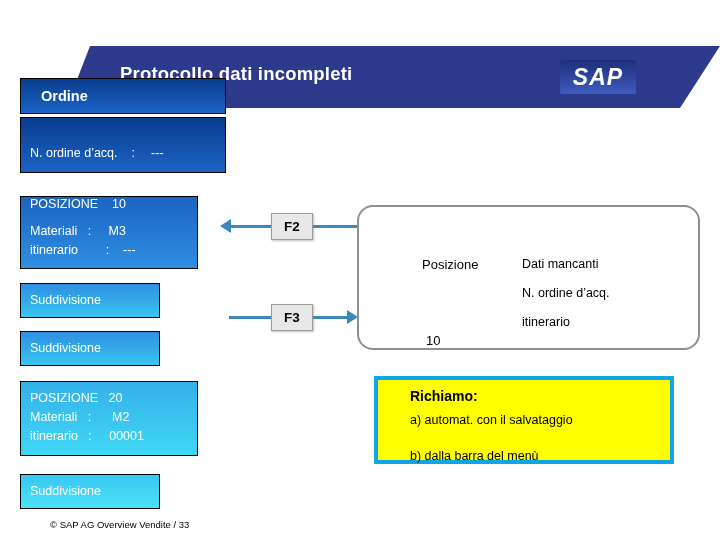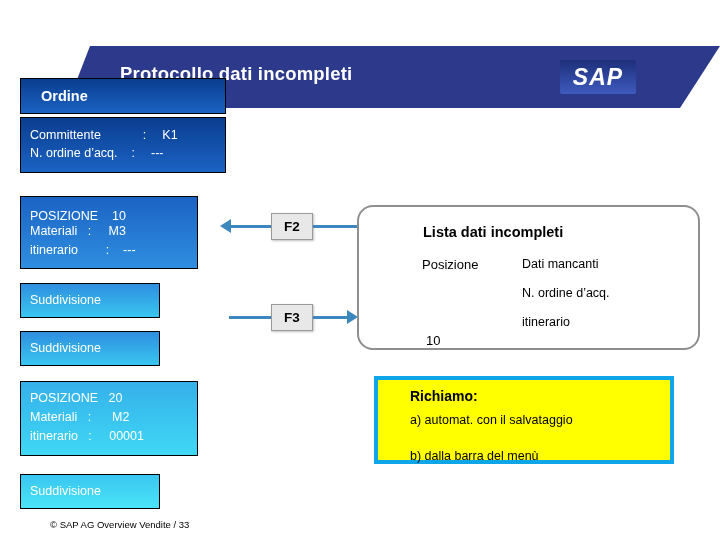--- a/index.html
+++ b/index.html
@@ -114,21 +114,21 @@
   #ordine-box { left: 20px; top: 78px; width: 206px; height: 36px; }
   #ordine-box .box-title { position: absolute; left: 20px; top: 9px; }
 
   
   #committente-box { left: 20px; top: 117px; width: 206px; height: 56px; }
   #committente-box .l1 { position: absolute; left: 9px; top: 10px; }
   #committente-box .l2 { position: absolute; left: 9px; top: 28px; }
 
   
   #pos10-box { left: 20px; top: 196px; width: 178px; height: 73px; }
-  #pos10-box .l1 { position: absolute; left: 9px; top: 12px; text-align: right; }
+  #pos10-box .l1 { position: absolute; left: 9px; top: 0; text-align: right; }
   #pos10-box .l2 { position: absolute; left: 9px; top: 27px; }
   #pos10-box .l3 { position: absolute; left: 9px; top: 46px; }
 
   
   #sud1-box { left: 20px; top: 283px; width: 140px; height: 35px; }
   #sud1-box .l1 { position: absolute; left: 9px; top: 9px; }
   #sud2-box { left: 20px; top: 331px; width: 140px; height: 35px; }
   #sud2-box .l1 { position: absolute; left: 9px; top: 9px; }
 
   
@@ -244,21 +244,20 @@
   <div class="header-right-notch"></div>
   <div class="header-title">Protocollo dati incompleti</div>
   <div class="sap-logo">SAP</div>
 </div>
 
 <div class="box grad-dark" id="ordine-box">
   <span class="box-title">Ordine</span>
 </div>
 
 <div class="box grad-dark" id="committente-box">
-  <span class="box-line l1"><span>Committente</span><span style="display:inline-block;width:42px"></span><span>:</span><span style="display:inline-block;width:16px"></span><span>K1</span></span>
   <span class="box-line l2"><span>N. ordine d’acq.</span><span style="display:inline-block;width:14px"></span><span>:</span><span style="display:inline-block;width:16px"></span><span>---</span></span>
 </div>
 
 <div class="box grad-mid" id="pos10-box">
   <span class="box-line l1">POSIZIONE    10</span>
   <span class="box-line l2">Materiali   :     M3</span>
   <span class="box-line l3">itinerario        :    ---</span>
 </div>
 
 <div class="box grad-light" id="sud1-box">
@@ -285,21 +284,20 @@
 <div class="key-btn" id="f2-btn">F2</div>
 
 <div class="arrow-line" style="left:313px; top:225px; width:44px;"></div>
 
 <div class="arrow-line" style="left:229px; top:316px; width:42px;"></div>
 <div class="key-btn" id="f3-btn">F3</div>
 <div class="arrow-line" style="left:313px; top:316px; width:34px;"></div>
 <div class="arrow-head-right" style="left:347px; top:310px;"></div>
 
 <div id="lista-panel">
-  <div id="lista-title">Lista dati incompleti</div>
   <div class="lista-col1" id="lista-h1">Posizione</div>
   <div class="lista-col2" id="lista-h2">Dati mancanti</div>
   <div class="lista-col2" id="lista-r0c2">N. ordine d’acq.</div>
   <div class="lista-col1" id="lista-r1c1">10</div>
   <div class="lista-col2" id="lista-r1c2">itinerario</div>
 </div>
 
 <div id="note-box">
   <div id="note-title">Richiamo:</div>
   <div class="note-line" id="note-a">a)  automat. con il salvataggio</div>

